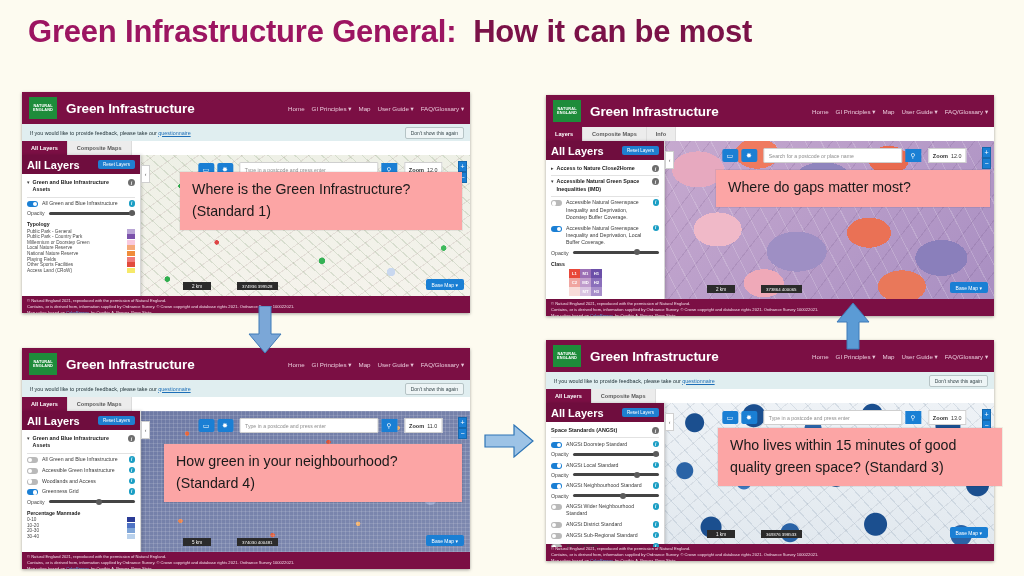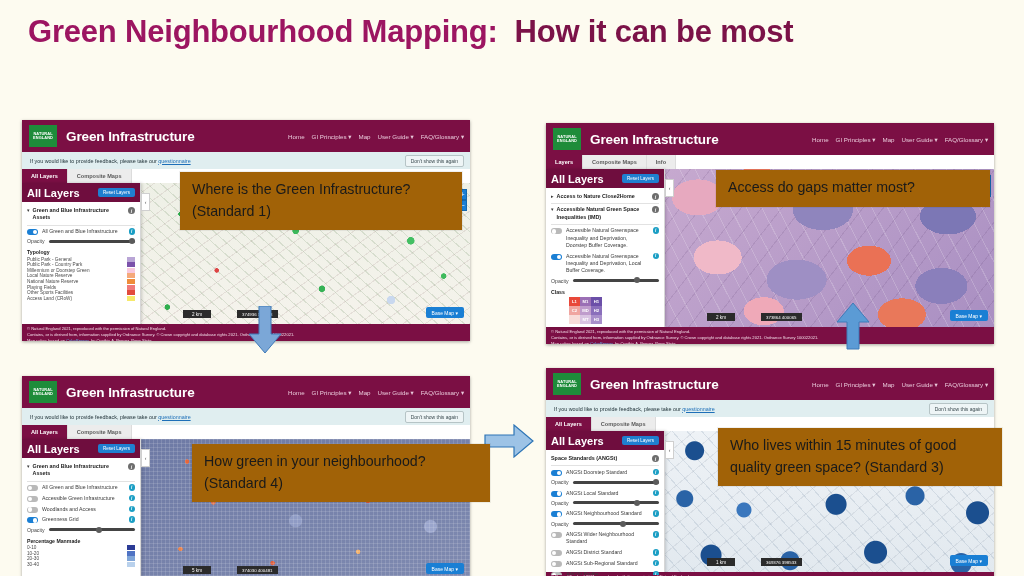--- a/index.html
+++ b/index.html
@@ -15,21 +15,21 @@
   #slide-title{
     font-size:31px;font-weight:700;color:#9c1561;letter-spacing:-0.2px;
     line-height:1.05;white-space:pre;
   }
   #slide-title .t2{color:#7b1248;}
   #slide-url{
     font-size:11.5px;font-weight:700;color:#5b1030;margin-top:5px;letter-spacing:-0.1px;
   }
 
   
-  .panel{position:absolute;background:#4c1d95;box-shadow:0 1px 3px rgba(0,0,0,.35);overflow:hidden;margin-top:28px;}
+  .panel{position:absolute;background:#4c1d95;box-shadow:0 1px 3px rgba(0,0,0,.35);overflow:hidden;}
   .p-tl{left:22px;top:92px;width:448px;height:221px;}
   .p-tr{left:546px;top:95px;width:448px;height:221px;}
   .p-bl{left:22px;top:348px;width:448px;height:221px;}
   .p-br{left:546px;top:340px;width:448px;height:221px;}
 
   
   .gi-header{height:32px;background:#7b0f44;display:flex;align-items:center;position:relative;}
   .ne-logo{
     width:28px;height:22px;background:#1e8c3a;margin-left:7px;margin-right:9px;
     display:flex;flex-direction:column;align-items:center;justify-content:center;
@@ -219,40 +219,40 @@
       radial-gradient(circle at 38% 92%, #2a63a6 0 9px, transparent 10px),
       radial-gradient(circle at 64% 86%, #1b4f8f 0 11px, transparent 12px),
       radial-gradient(circle at 90% 94%, #2a63a6 0 10px, transparent 11px),
       repeating-linear-gradient(48deg, rgba(140,160,180,.25) 0 1px, transparent 1px 11px),
       repeating-linear-gradient(-40deg, rgba(150,160,175,.2) 0 1px, transparent 1px 15px),
       linear-gradient(180deg,#eef2f6,#e2e9ef);
   }
 
   
   .callout{
-    position:absolute;background:#a16207;z-index:20;
+    position:absolute;background:#fca5a5;z-index:20;
     padding:7px 10px 8px 12px;font-size:14.2px;color:#1a1a1a;line-height:1.52;
     box-shadow:0 0 0 1px rgba(0,0,0,.06);
   }
   .c1{left:180px;top:172px;width:260px;}
   .c2{left:716px;top:170px;width:252px;}
-  .c3{left:192px;top:444px;width:276px;}
+  .c3{left:164px;top:444px;width:276px;}
   .c4{left:718px;top:428px;width:262px;}
 
   
   .arrow{position:absolute;z-index:15;}
   .a-down-left{left:248px;top:306px;}
   .a-up-right{left:836px;top:302px;}
   .a-right-mid{left:484px;top:424px;}
 </style>
 </head>
 <body>
 
 <div id="title-block">
-  <div id="slide-title"><span>Green Neighbourhood Mapping:</span>  <span class="t2">How it can be most</span></div>
+  <div id="slide-title"><span>Green Infrastructure General:</span>  <span class="t2">How it can be most</span></div>
 </div>
 
 <div class="panel p-tl">
   <div class="gi-header">
     <div class="ne-logo">
       <span>NATURAL</span>
         <span>ENGLAND</span>
     </div>
     <div class="gi-title">Green Infrastructure</div>
     <div class="gi-nav">
@@ -675,21 +675,21 @@
     </div>
   </div>
   <div class="gi-attr">
     <div>© Natural England 2021, reproduced with the permission of Natural England.</div>
     <div>Contains, or is derived from, information supplied by Ordnance Survey. © Crown copyright and database rights 2021. Ordnance Survey 100022021.</div>
     <div><span>Map colors based on </span><a>ColorBrewer</a><span>, by Cynthia A. Brewer, Penn State</span></div>
   </div>
 </div>
 
 <div class="callout c1">Where is the Green Infrastructure? (Standard 1)</div>
-<div class="callout c2">Access do gaps matter most?</div>
+<div class="callout c2">Where do gaps matter most?</div>
 <div class="callout c3">How green in your neighbourhood? (Standard 4)</div>
 <div class="callout c4">Who lives within 15 minutes of good quality green space? (Standard 3)</div>
 
 <svg class="arrow a-down-left" width="34" height="48" viewBox="0 0 34 48">
   <polygon points="11,0 23,0 23,28 33,28 17,47 1,28 11,28" fill="#7ba7d7" stroke="#3f7ab8" stroke-width="1"></polygon>
 </svg>
 
 <svg class="arrow a-up-right" width="34" height="48" viewBox="0 0 34 48">
   <polygon points="17,1 33,20 23,20 23,47 11,47 11,20 1,20" fill="#5b9bd5" stroke="#3f7ab8" stroke-width="1"></polygon>
 </svg>

